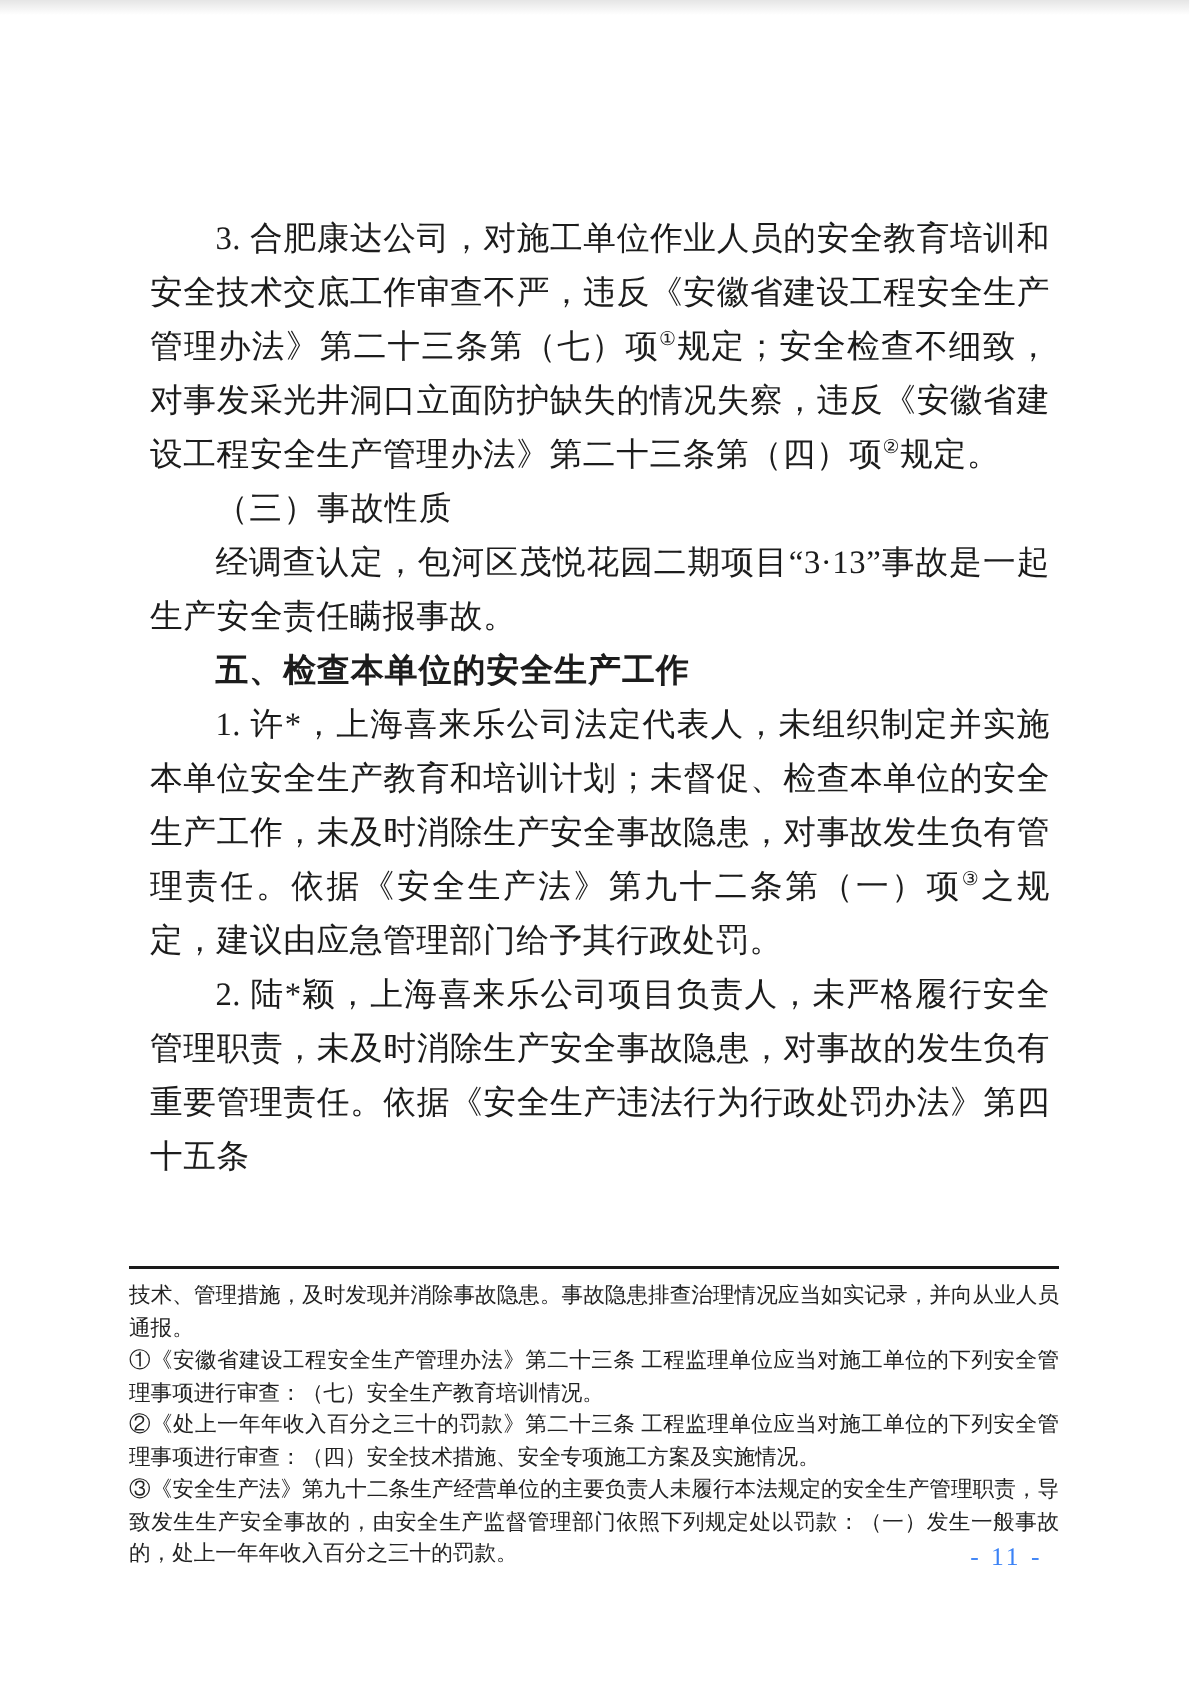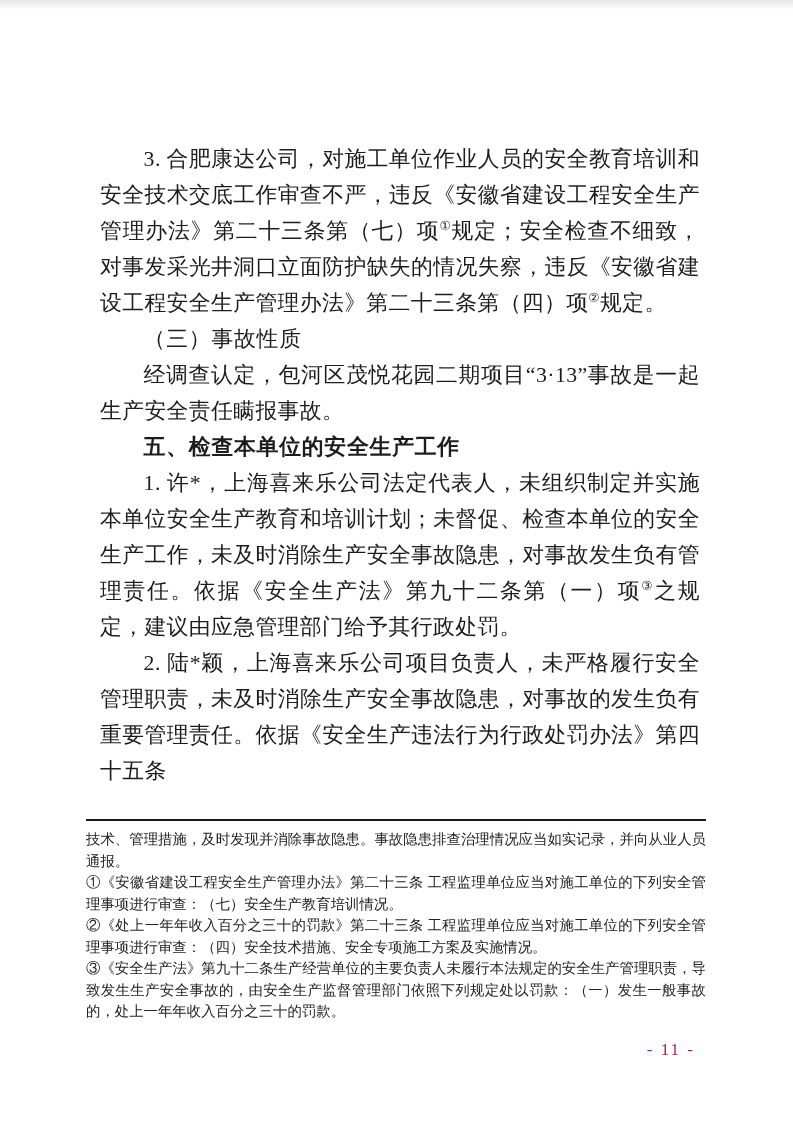--- a/index.html
+++ b/index.html
@@ -45,42 +45,41 @@
     letter-spacing: 0.8px;
   }
   .sup {
     vertical-align: super;
     font-size: 0.58em;
     line-height: 0;
   }
   .footnotes {
     position: absolute;
     left: 86px;
-    top: 819px;
+    top: 844px;
     width: 620px;
     border-top: 2px solid #1a1a1a;
     padding-top: 8px;
   }
   .fn {
     margin: 0;
     font-size: 14.4px;
     line-height: 21.5px;
     text-align: justify;
     text-justify: inter-ideograph;
     color: #222;
   }
   .page-number {
     position: absolute;
     right: 98px;
     top: 1028px;
     font-size: 17px;
     letter-spacing: 2px;
-    color: #be185d;
+    color: #3b82f6;
     white-space: pre;
-    margin-top: 12px;
   }
 </style>
 </head>
 <body>
 
 <div class="page">
 
   <div class="content">
 
     <p class="para"><span>3. 合肥康达公司，对施工单位作业人员的安全教育培训和安全技术交底工作审查不严，违反《安徽省建设工程安全生产管理办法》第二十三条第（七）项</span><span class="sup">①</span><span>规定；安全检查不细致，对事发采光井洞口立面防护缺失的情况失察，违反《安徽省建设工程安全生产管理办法》第二十三条第（四）项</span><span class="sup">②</span><span>规定。</span></p>

